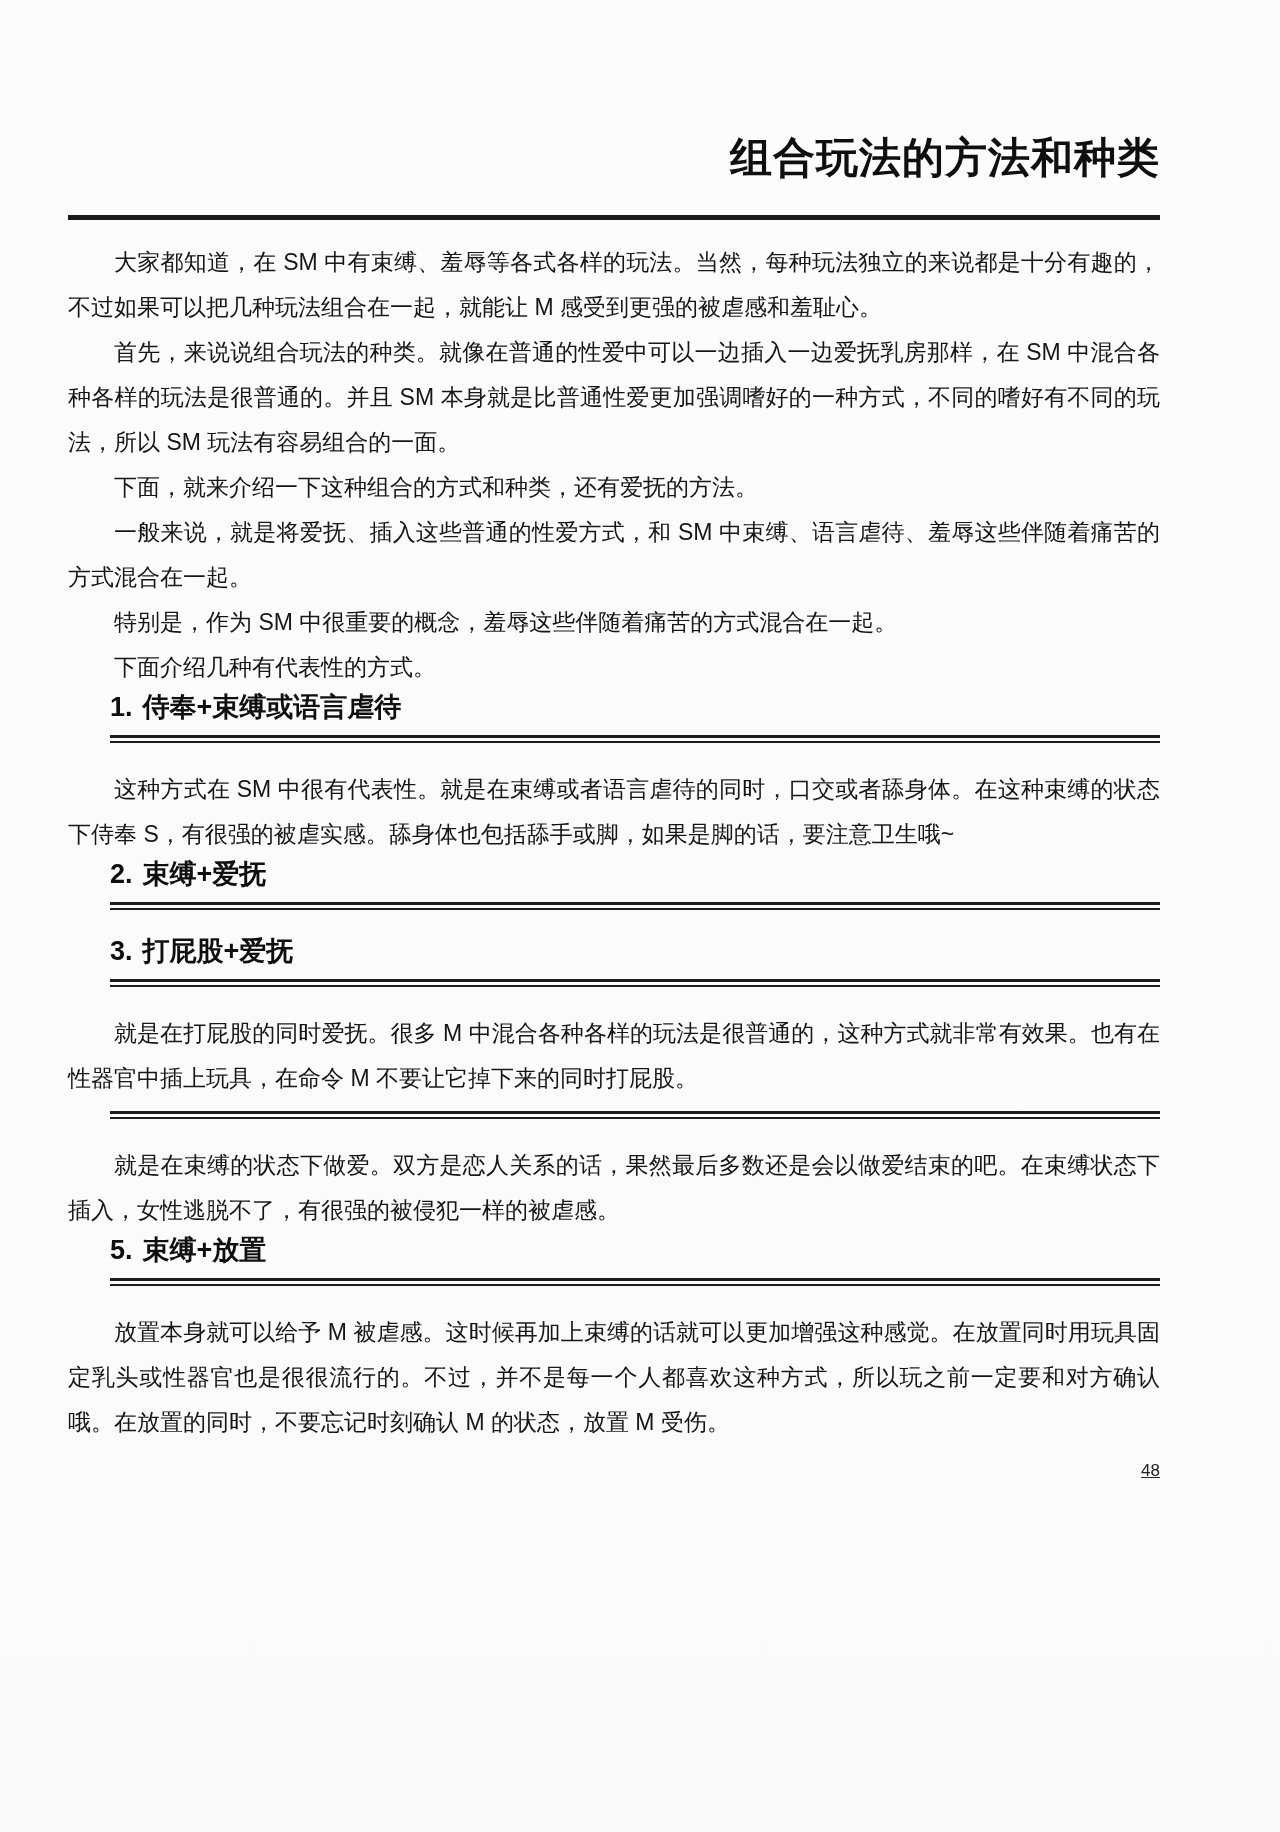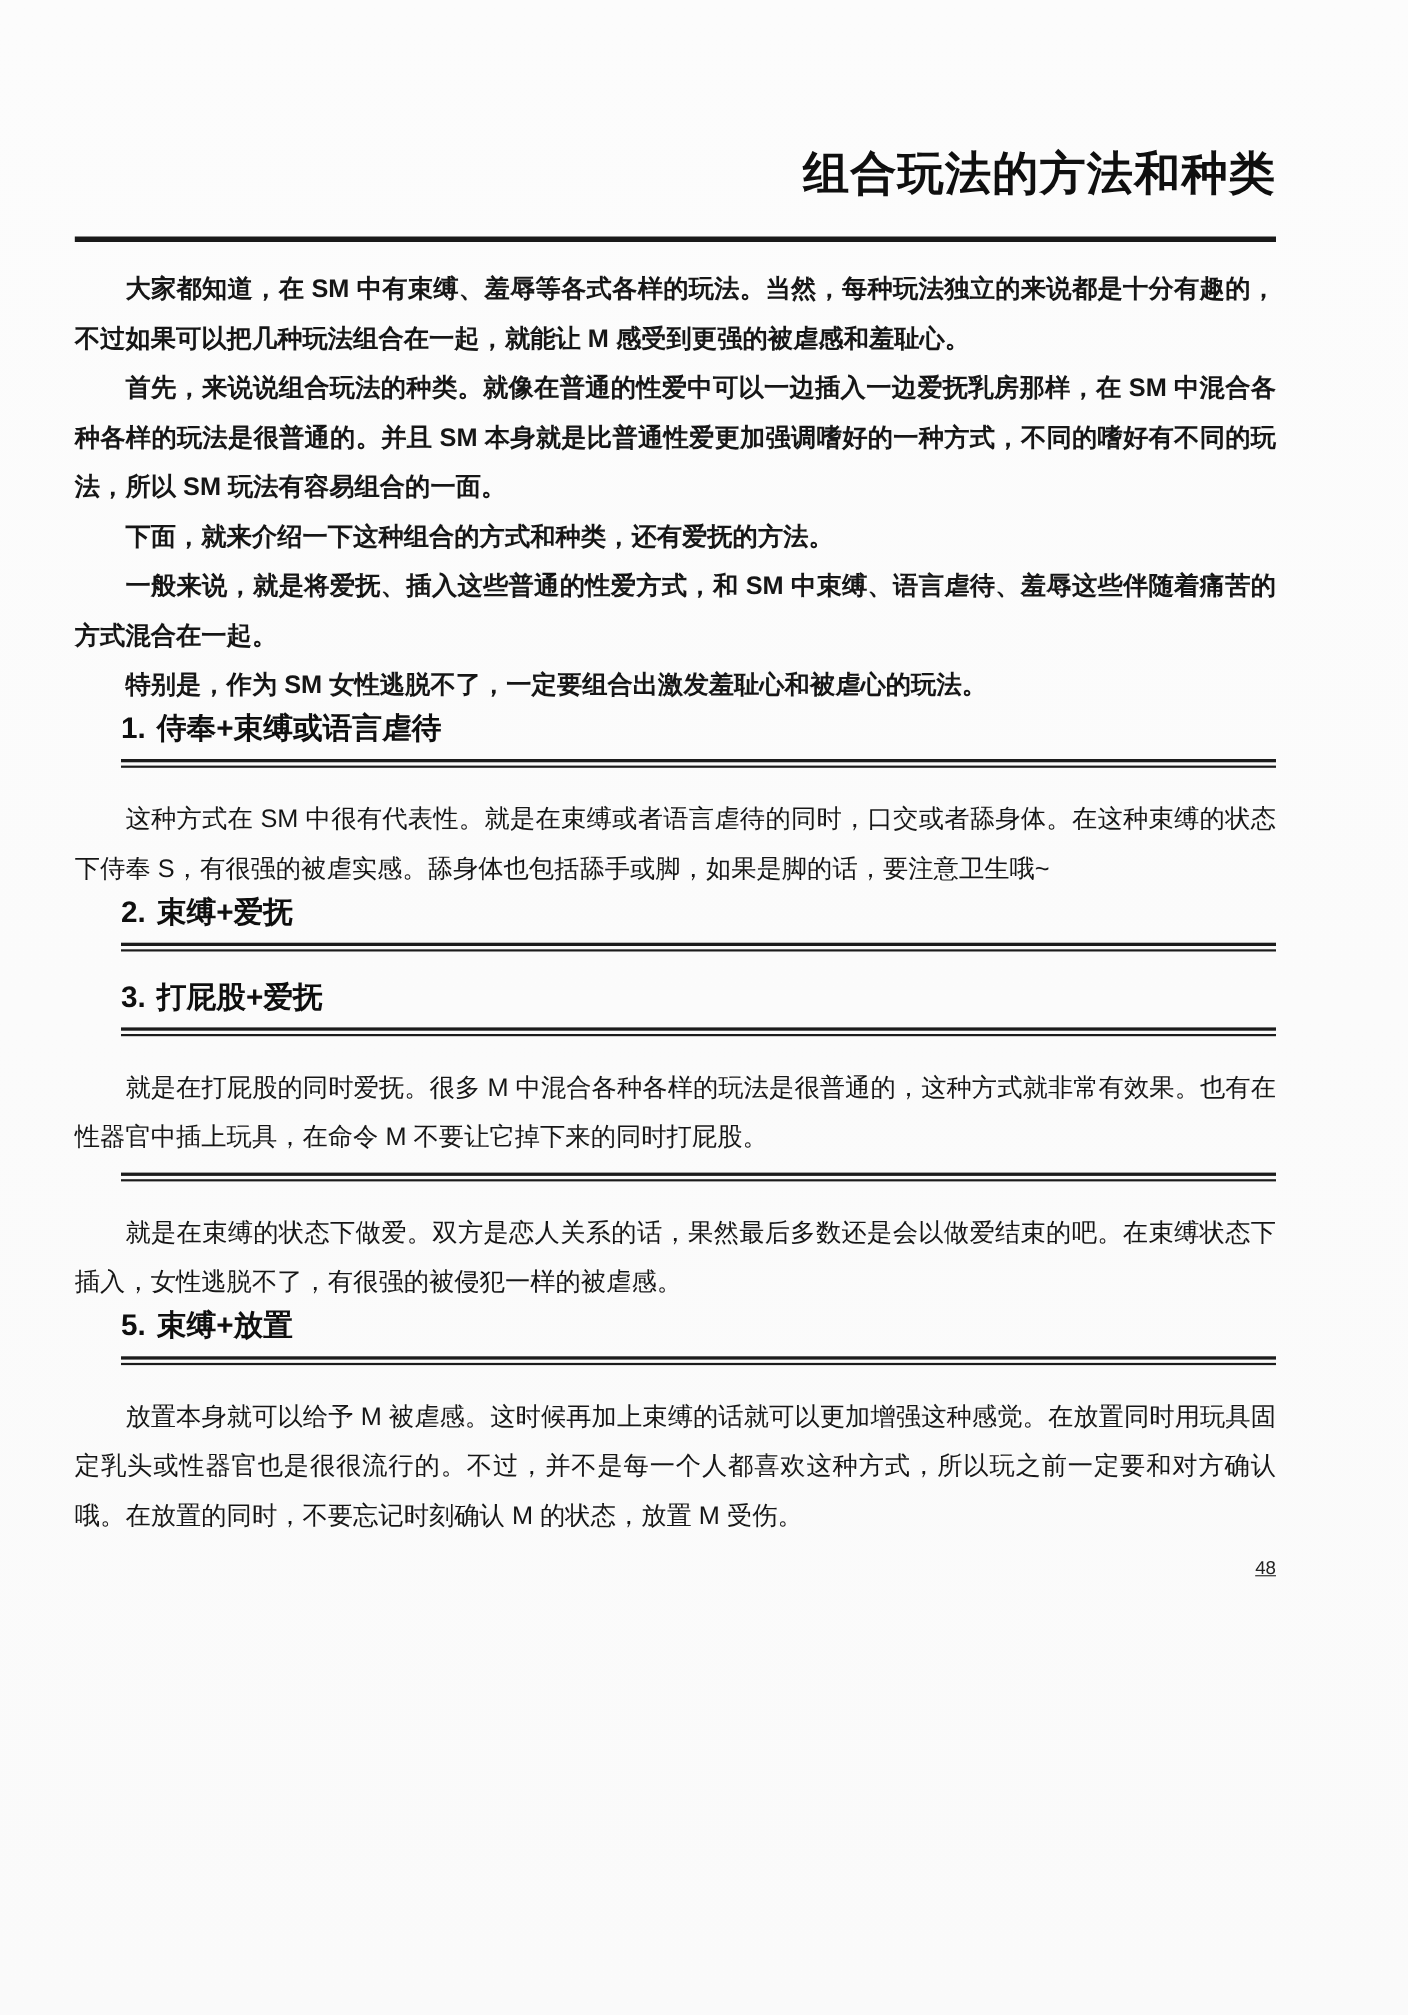--- a/index.html
+++ b/index.html
@@ -39,21 +39,20 @@
   .body-para {
     margin: 0;
     font-size: 23px;
     line-height: 45px;
     text-align: justify;
     text-indent: 2em;
     color: #161616;
   }
   .intro-block {
     margin-top: 8px;
-    font-weight: bold;
   }
   section.play-section {
   }
   .section-heading {
     margin: 0 0 0 42px;
     font-size: 27px;
     line-height: 1.3;
     font-weight: 800;
     color: #0f0f0f;
   }
@@ -81,21 +80,22 @@
 
   <h1 class="page-title">组合玩法的方法和种类</h1>
 
   <hr class="title-rule">
 
   <div id="intro" class="intro-block">
       <p class="body-para">大家都知道，在 SM 中有束缚、羞辱等各式各样的玩法。当然，每种玩法独立的来说都是十分有趣的，不过如果可以把几种玩法组合在一起，就能让 M 感受到更强的被虐感和羞耻心。</p>
       <p class="body-para">首先，来说说组合玩法的种类。就像在普通的性爱中可以一边插入一边爱抚乳房那样，在 SM 中混合各种各样的玩法是很普通的。并且 SM 本身就是比普通性爱更加强调嗜好的一种方式，不同的嗜好有不同的玩法，所以 SM 玩法有容易组合的一面。</p>
       <p class="body-para">下面，就来介绍一下这种组合的方式和种类，还有爱抚的方法。</p>
       <p class="body-para">一般来说，就是将爱抚、插入这些普通的性爱方式，和 SM 中束缚、语言虐待、羞辱这些伴随着痛苦的方式混合在一起。</p>
-      <p class="body-para">特别是，作为 SM 女性逃脱不了，一定要组合出激发羞耻心和被虐心的玩法。</p>
+      <p class="body-para">特别是，作为 SM 中很重要的概念，羞辱这些伴随着痛苦的方式混合在一起。</p>
+      <p class="body-para">下面介绍几种有代表性的方式。</p>
     </div>
 
   <div id="sections">
       <section class="play-section">
     <h2 class="section-heading">
       <span class="sec-num">1.</span><span class="sec-title">侍奉+束缚或语言虐待</span>
     </h2>
     <div class="section-rule"></div>
     <p class="body-para">这种方式在 SM 中很有代表性。就是在束缚或者语言虐待的同时，口交或者舔身体。在这种束缚的状态下侍奉 S，有很强的被虐实感。舔身体也包括舔手或脚，如果是脚的话，要注意卫生哦~</p>
   </section>

